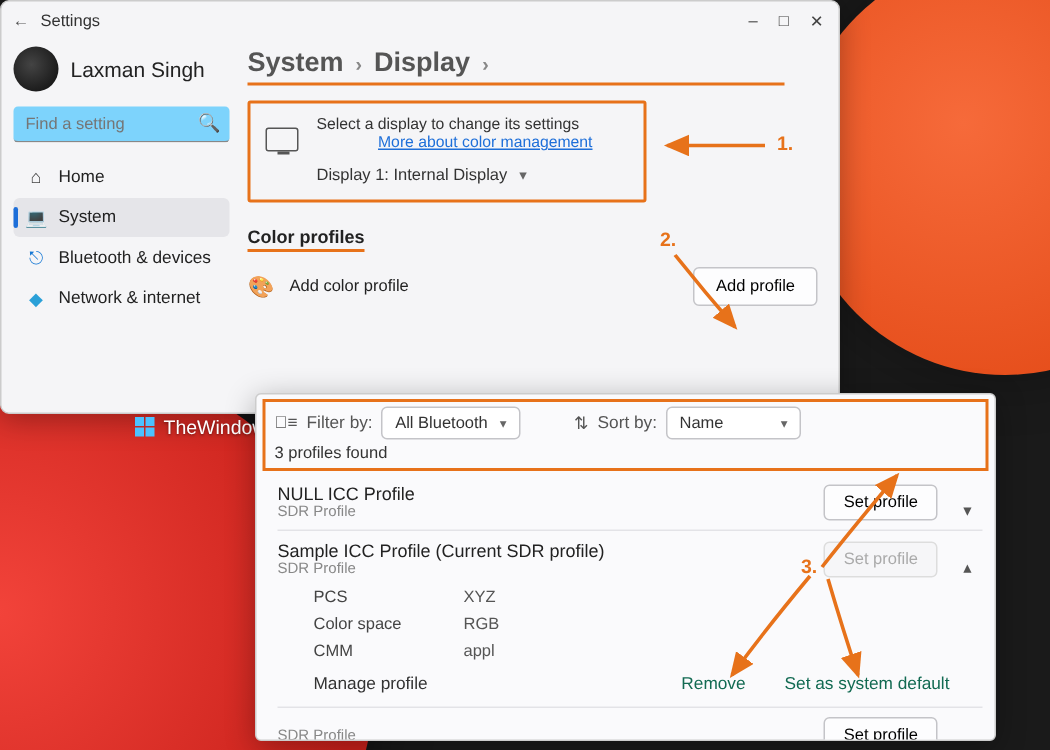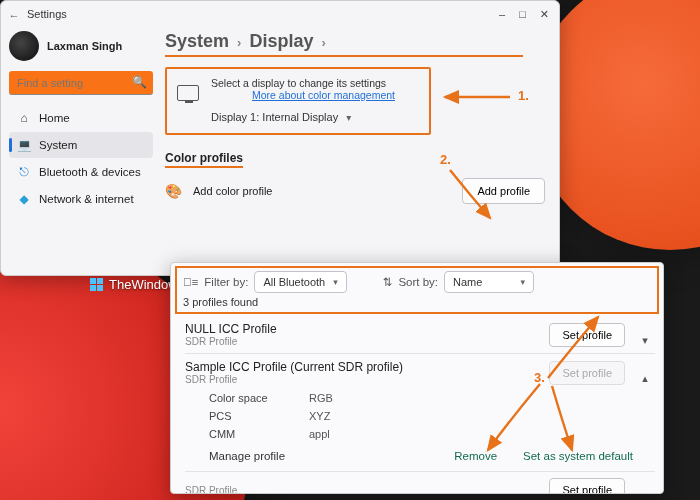--- a/index.html
+++ b/index.html
@@ -14,23 +14,23 @@
   
   .win1 { position: absolute; left: 0; top: 0; width: 560px; height: 276px; background: #f5f5f7; border: 1px solid #ccc; border-radius: 6px; overflow: hidden; box-shadow: 0 4px 20px rgba(0,0,0,.3); }
   .titlebar { display: flex; align-items: center; height: 26px; padding: 0 6px; font-size: 11px; color: #333; }
   .titlebar .left { display: flex; align-items: center; gap: 6px; }
   .titlebar .back { width: 14px; text-align: center; color: #555; }
   .titlebar .wincontrols { margin-left: auto; display: flex; gap: 14px; color: #444; font-size: 11px; padding-right: 4px;}
   .content1 { display: flex; height: calc(100% - 26px); }
   .sidebar { width: 160px; padding: 4px 8px 0 8px; }
   .user { display: flex; align-items: center; gap: 8px; margin-bottom: 10px; }
   .avatar { width: 30px; height: 30px; border-radius: 50%; background: radial-gradient(circle at 40% 40%, #444 0%, #111 90%); }
-  .user-name { font-size: 11px; font-weight: 700; }
+  .user-name { font-size: 14px; font-weight: 400; }
   .searchwrap { position: relative; margin-bottom: 10px; }
-  .search { width: 100%; height: 24px; border: none; border-bottom: 1.5px solid #888; background: #f97316; border-radius: 3px; padding: 0 24px 0 8px; font-size: 11px; outline: none; }
+  .search { width: 100%; height: 24px; border: none; border-bottom: 1.5px solid #888; background: #7dd3fc; border-radius: 3px; padding: 0 24px 0 8px; font-size: 11px; outline: none; }
   .searchwrap .sicon { position: absolute; right: 6px; top: 4px; color: #666; font-size: 12px; }
   .navlist { display: flex; flex-direction: column; gap: 1px; }
   .navitem { display: flex; align-items: center; gap: 8px; height: 26px; padding: 0 8px; border-radius: 4px; font-size: 11.5px; cursor: pointer; }
   .navitem.active { background: #e5e5e9; position: relative; }
   .navitem.active::before { content: ""; position: absolute; left: 0; top: 6px; bottom: 6px; width: 3px; background: #1e6fd9; border-radius: 2px; }
   .nicon { width: 14px; text-align: center; font-size: 12px; }
   .ic-home { color: #444; }
   .ic-system { color: #0a6ad8; }
   .ic-bt { color: #1477d4; }
   .ic-net { color: #2aa0d8; }
@@ -216,26 +216,26 @@
           <div class="name">Sample ICC Profile (Current SDR profile)</div>
           <div class="sub">SDR Profile</div>
         </div>
         <div class="right">
           <button class="setbtn disabled">Set profile</button>
           <span class="expand">▴</span>
         </div>
       </div>
       <div class="details">
         <div class="drow">
+            <span class="dlbl">PCS</span>
+            <span class="dval">XYZ</span>
+          </div>
+        <div class="drow">
             <span class="dlbl">Color space</span>
             <span class="dval">RGB</span>
-          </div>
-        <div class="drow">
-            <span class="dlbl">PCS</span>
-            <span class="dval">XYZ</span>
           </div>
         <div class="drow">
             <span class="dlbl">CMM</span>
             <span class="dval">appl</span>
           </div>
       </div>
       <div class="managerow">
         <span class="mlbl">Manage profile</span>
         <span class="actions">
           <span class="link">Remove</span>

